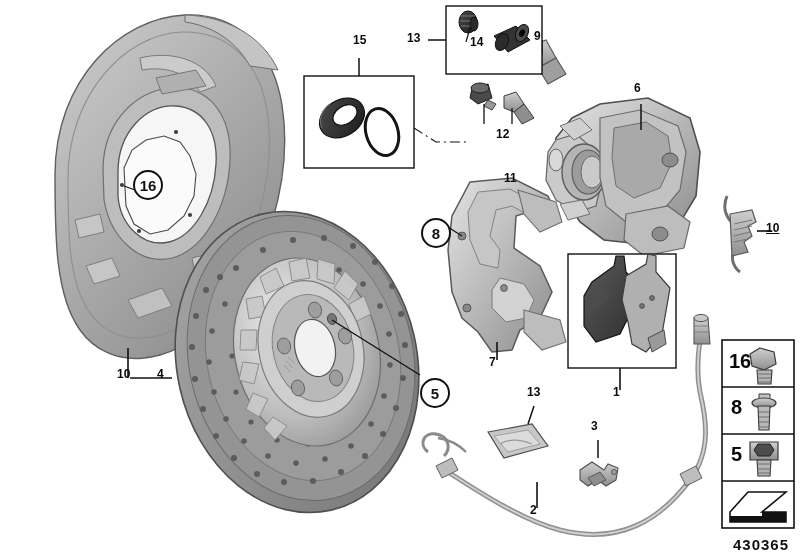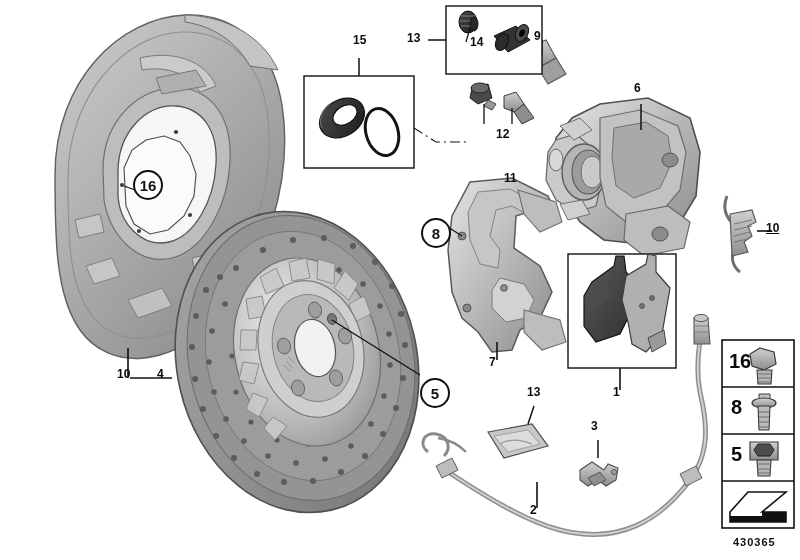--- a/index.html
+++ b/index.html
@@ -6,21 +6,21 @@
   html,body{margin:0;padding:0;background:#ffffff;}
   body{width:800px;height:560px;overflow:hidden;
        font-family:"Liberation Sans",sans-serif;color:#000;}
   #sheet{position:relative;width:800px;height:560px;background:#fff;}
   svg.layer{position:absolute;left:0;top:0;width:800px;height:560px;}
   .lbl{position:absolute;font-weight:bold;font-size:12px;line-height:1;
        color:#0a0a0a;letter-spacing:0px;white-space:nowrap;}
   .callout{position:absolute;width:26px;height:26px;border:2px solid #111;
            border-radius:50%;background:#fff;display:flex;align-items:center;
            justify-content:center;font-weight:bold;font-size:15px;color:#111;}
-  .partno{position:absolute;font-size:11px;font-weight:bold;color:#111;
+  .partno{position:absolute;font-size:15px;font-weight:bold;color:#111;
           letter-spacing:1px;}
   .leg-num{position:absolute;font-weight:bold;font-size:20px;color:#0a0a0a;}
 </style>
 </head>
 <body>
 
 <div id="sheet">
 
   <svg class="layer" viewBox="0 0 800 560">
     <defs>

